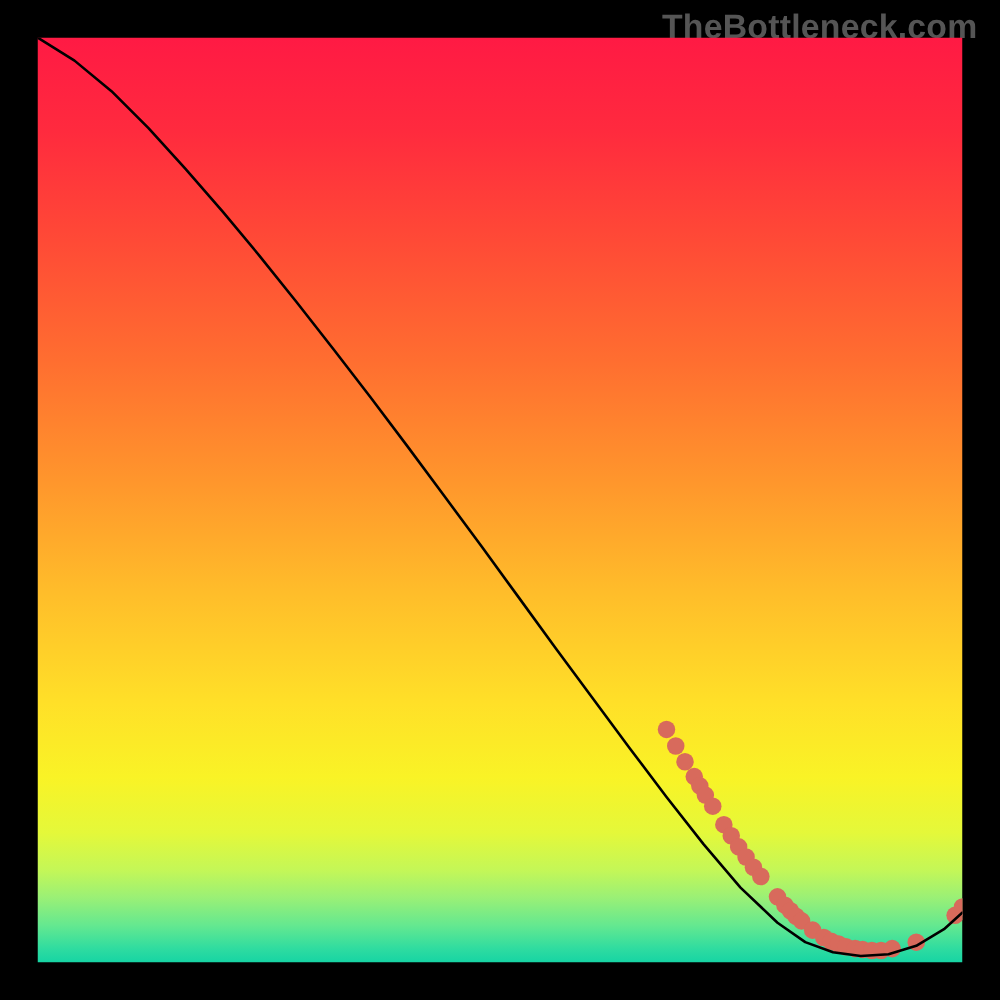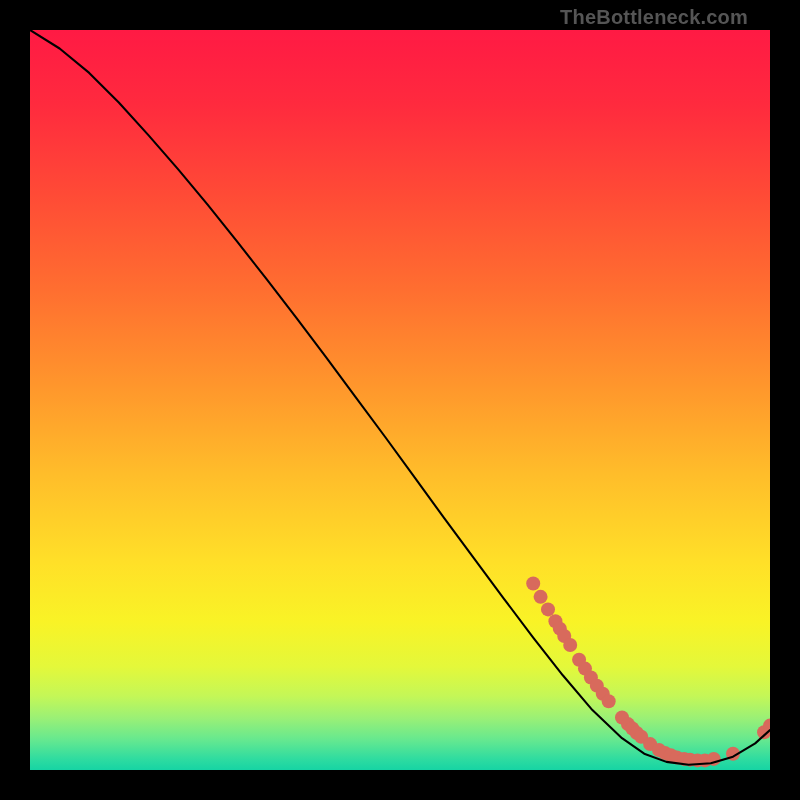--- a/index.html
+++ b/index.html
@@ -18,22 +18,22 @@
     width: 740px;
     height: 740px;
   }
   .gradient-bg {
     position: absolute;
     left: 0; top: 0; width: 100%; height: 100%;
   }
   .watermark {
     position: absolute;
     top: 6px;
-    right: 52px;
-    font-size: 20px;
+    right: 18px;
+    font-size: 27px;
     font-weight: 600;
     color: #555;
     letter-spacing: 0.2px;
   }
   svg.overlay {
     position: absolute;
     left: 0; top: 0; width: 100%; height: 100%;
   }
 </style>
 </head>

